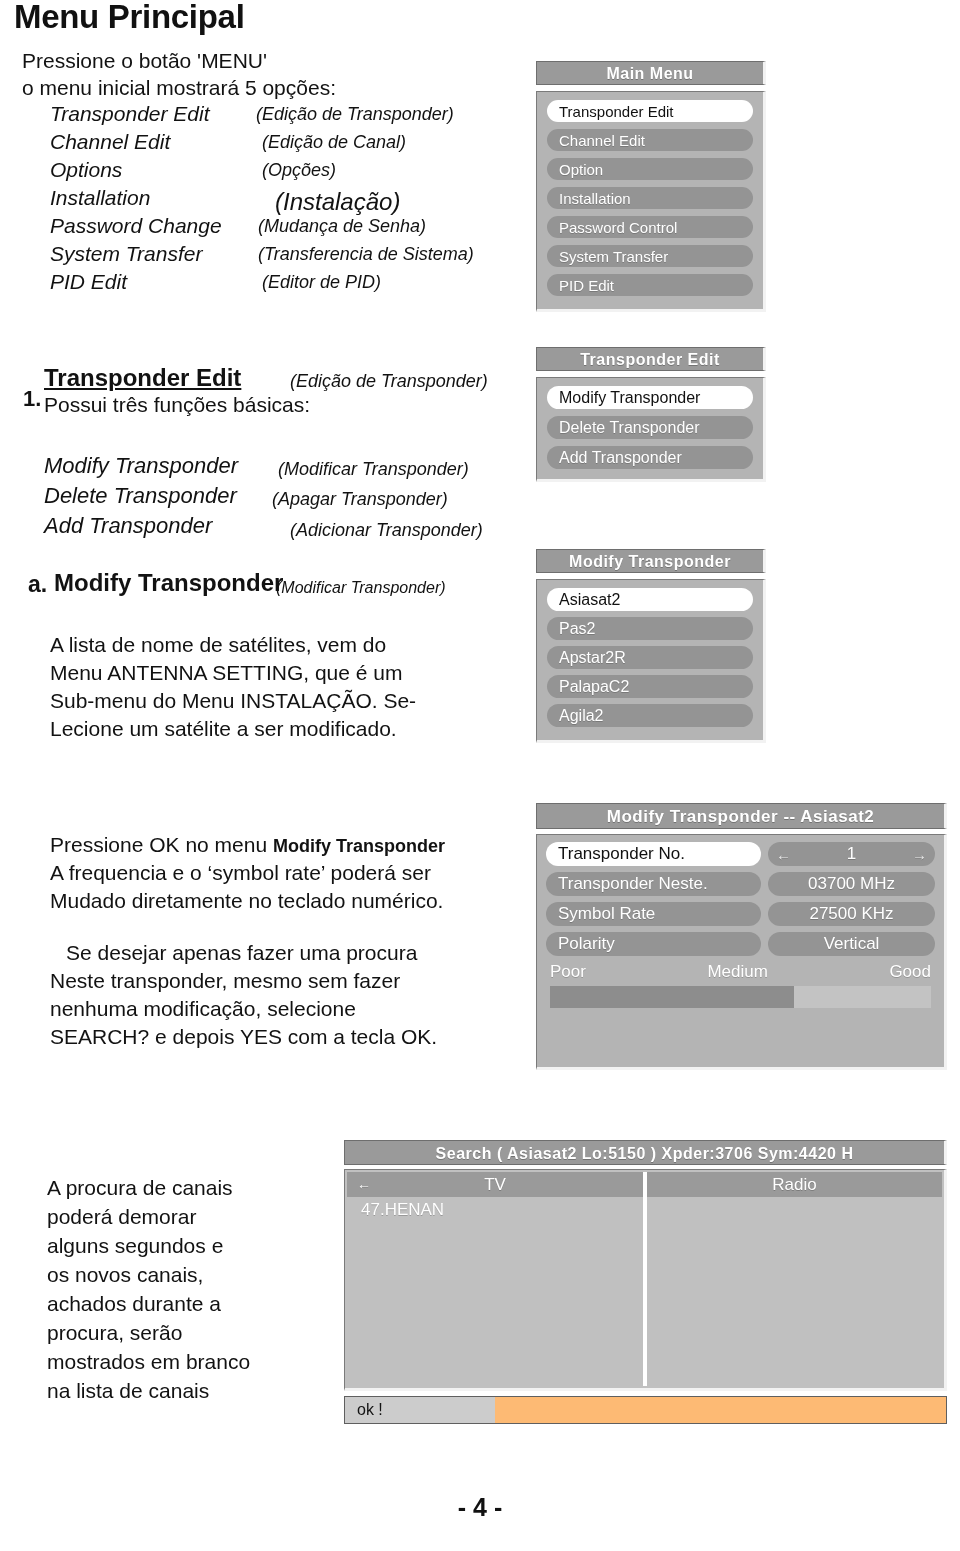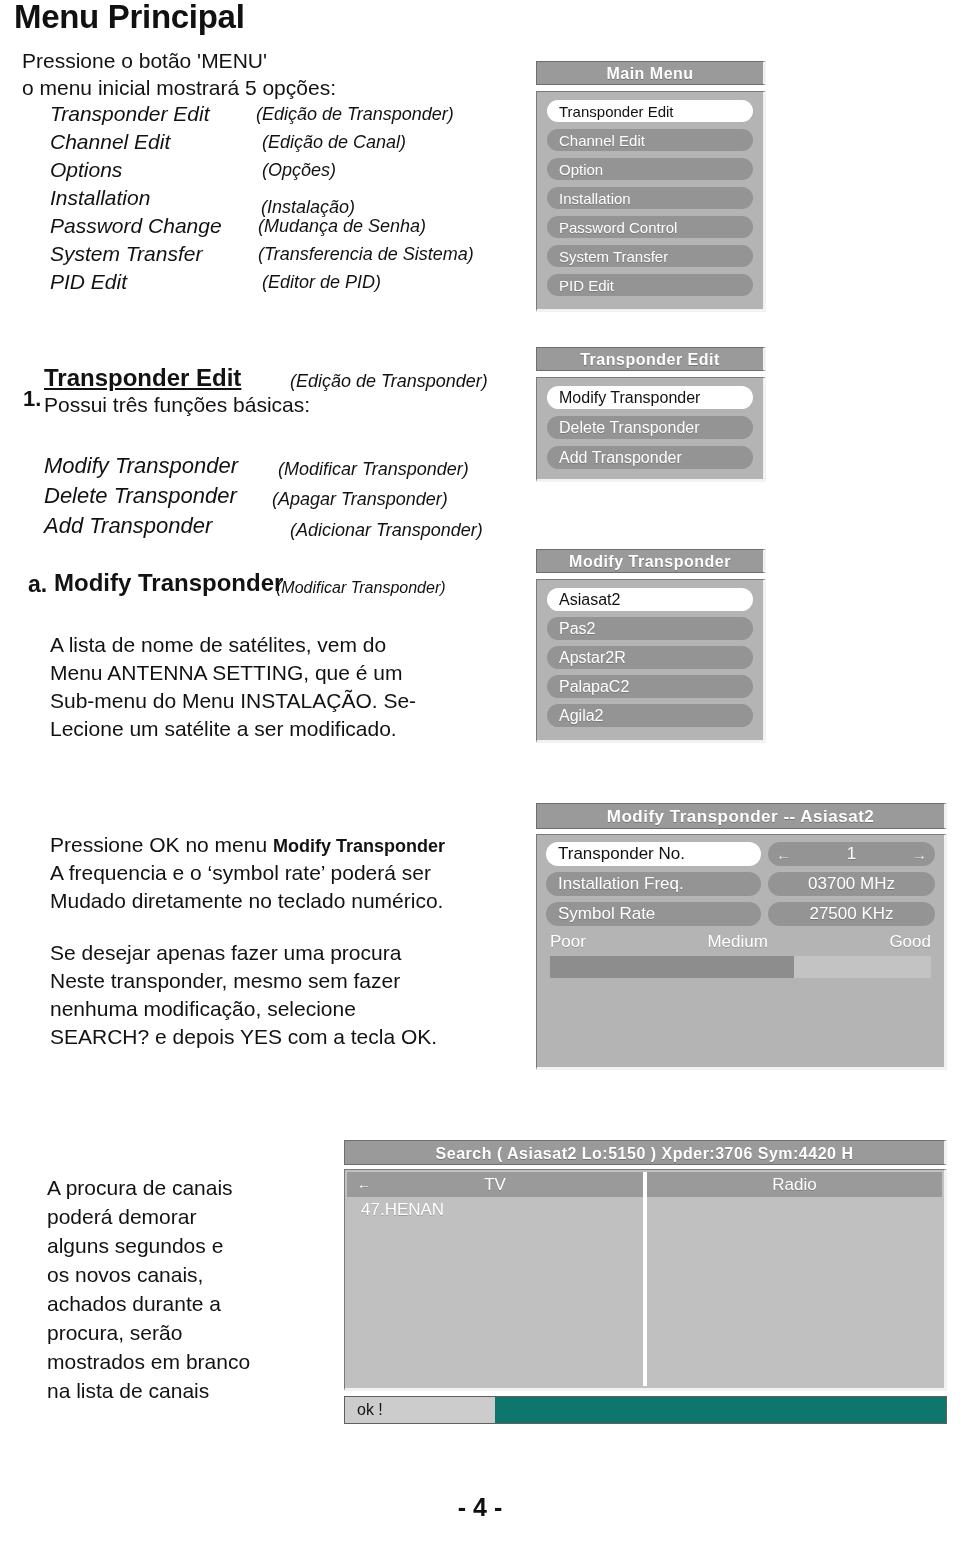--- a/index.html
+++ b/index.html
@@ -150,21 +150,21 @@
     height: 25px; background: #9a9a9a; color: #ffffff;
     font-size: 17px; text-align: center; line-height: 25px;
     position: relative;
     text-shadow: 0 1px 0 rgba(0,0,0,0.2);
   }
   .col-head .back-arrow { position: absolute; left: 10px; top: 0; font-size: 14px; }
   .col-item { color: #ffffff; font-size: 17px; padding: 3px 0 0 14px; text-shadow: 0 1px 0 rgba(0,0,0,0.2); }
 
   #search-progress {
     left: 344px; top: 1396px; width: 603px; height: 28px;
-    background: #0f766e;
+    background: #fdba74;
     border: 1px solid #5f5f5f;
     box-sizing: border-box;
     position: absolute;
     overflow: hidden;
   }
   #search-progress .bar { height: 100%; width: 25%; background: #cccccc; }
   #search-progress .ok {
     position: absolute; left: 12px; top: 0; line-height: 26px;
     font-size: 16px; color: #141414;
   }
@@ -191,21 +191,21 @@
 <div class="txt ital" style="left:50px; top:101px; font-size:21px;">Transponder Edit</div>
 <div class="txt ital" style="left:256px; top:103px; font-size:18px;">(Edição de Transponder)</div>
 
 <div class="txt ital" style="left:50px; top:129px; font-size:21px;">Channel Edit</div>
 <div class="txt ital" style="left:262px; top:131px; font-size:18px;text-align:center;">(Edição de Canal)</div>
 
 <div class="txt ital" style="left:50px; top:157px; font-size:21px;">Options</div>
 <div class="txt ital" style="left:262px; top:159px; font-size:18px;">(Opções)</div>
 
 <div class="txt ital" style="left:50px; top:185px; font-size:21px;">Installation</div>
-<div class="txt ital" style="left:261px; top:187px; font-size:18px;margin-top:9px;">(Instalação)</div>
+<div class="txt ital" style="left:275px; top:187px; font-size:24px;">(Instalação)</div>
 
 <div class="txt ital" style="left:50px; top:213px; font-size:21px;">Password Change</div>
 <div class="txt ital" style="left:258px; top:215px; font-size:18px;">(Mudança de Senha)</div>
 
 <div class="txt ital" style="left:50px; top:241px; font-size:21px;">System Transfer</div>
 <div class="txt ital" style="left:258px; top:243px; font-size:18px;">(Transferencia de Sistema)</div>
 
 <div class="txt ital" style="left:50px; top:269px; font-size:21px;">PID Edit</div>
 <div class="txt ital" style="left:262px; top:271px; font-size:18px;">(Editor de PID)</div>
 
@@ -231,21 +231,21 @@
 
 <div class="txt body18" style="left:50px; top:632px;">A lista de nome de satélites, vem do</div>
 <div class="txt body18" style="left:50px; top:660px;">Menu ANTENNA SETTING, que é um</div>
 <div class="txt body18" style="left:50px; top:688px;">Sub-menu do Menu INSTALAÇÃO. Se-</div>
 <div class="txt body18" style="left:50px; top:716px;">Lecione um satélite a ser modificado.</div>
 
 <div class="txt" style="left:50px; top:832px; font-size:21px;"><span>Pressione OK no menu </span><span class="bold" style="font-size:18px;">Modify Transponder</span></div>
 <div class="txt body18" style="left:50px; top:860px;">A frequencia e o ‘symbol rate’ poderá ser</div>
 <div class="txt body18" style="left:50px; top:888px;">Mudado diretamente no teclado numérico.</div>
 
-<div class="txt body18" style="left:50px; top:940px;">Se desejar apenas fazer uma procura</div>
+<div class="txt body18" style="left:66px; top:940px;">Se desejar apenas fazer uma procura</div>
 <div class="txt body18" style="left:50px; top:968px;">Neste transponder, mesmo sem fazer</div>
 <div class="txt body18" style="left:50px; top:996px;">nenhuma modificação, selecione</div>
 <div class="txt body18" style="left:50px; top:1024px;">SEARCH? e depois YES com a tecla OK.</div>
 
 <div class="txt body18" style="left:47px; top:1175px;">A procura de canais</div>
 <div class="txt body18" style="left:47px; top:1204px;">poderá demorar</div>
 <div class="txt body18" style="left:47px; top:1233px;">alguns segundos e</div>
 <div class="txt body18" style="left:47px; top:1262px;">os novos canais,</div>
 <div class="txt body18" style="left:47px; top:1291px;">achados durante a</div>
 <div class="txt body18" style="left:47px; top:1320px;">procura, serão</div>
@@ -318,36 +318,44 @@
       </div>
     <div class="pill d-value">
       <span class="arrow-l">←</span>
       <span>1</span>
       <span class="arrow-r">→</span>
     </div>
   </div>
 
   <div class="d-row">
     <div class="pill d-label">
-        <span>Installation Freq.</span>
+        <span>Transponder Neste.</span>
       </div>
     <div class="pill d-value">
         <span>03700 MHz</span>
       </div>
   </div>
 
   <div class="d-row">
     <div class="pill d-label">
         <span>Symbol Rate</span>
       </div>
     <div class="pill d-value">
         <span>27500 KHz</span>
       </div>
   </div>
 
+  <div class="d-row">
+    <div class="pill d-label">
+        <span>Polarity</span>
+      </div>
+    <div class="pill d-value">
+        <span>Vertical</span>
+      </div>
+  </div>
 
 
   <div class="sq-line three">
     <span>Poor</span>
     <span>Medium</span>
     <span>Good</span>
   </div>
   <div class="sq-bar">
     <div class="sq-fill" id="sq-fill" style="width: 64%;"></div>
   </div>

